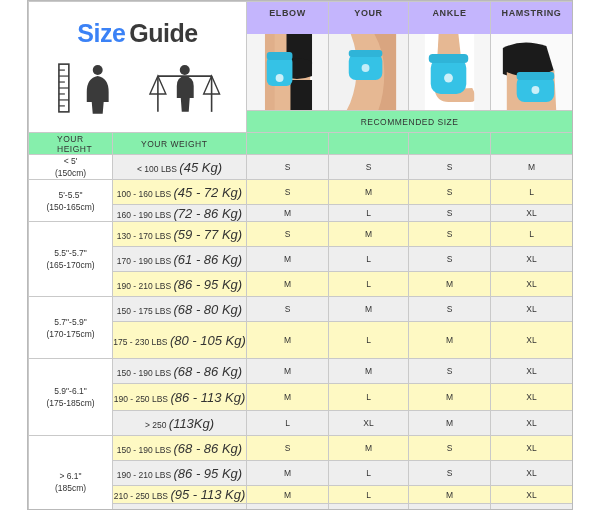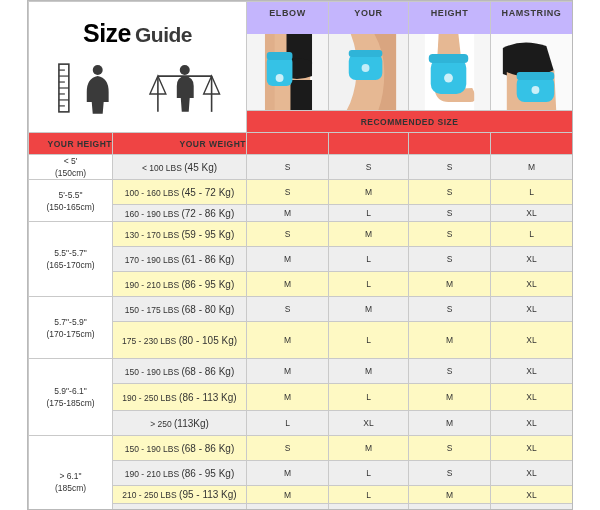--- a/index.html
+++ b/index.html
@@ -59,25 +59,25 @@
     height: 100%;
   }
   .logo {
     margin-top: 8px;
     text-align: center;
     white-space: nowrap;
   }
   .logo .size {
     font-size: 25px;
     font-weight: bold;
-    color: #000000;
+    color: #3b82f6;
     letter-spacing: -0.5px;
   }
   .logo .guide {
-    font-size: 21px;
+    font-size: 25px;
     font-weight: bold;
     color: #3a3a3a;
     letter-spacing: -0.5px;
     margin-left: 4px;
   }
   .icons {
     display: flex;
     justify-content: space-around;
     align-items: flex-end;
     margin-top: 14px;
@@ -102,51 +102,51 @@
     background: #c4b5fd;
   }
   .photo {
     height: 76px;
     width: 100%;
     position: relative;
     overflow: hidden;
   }
   
   .colhead {
-    background: #ef4444;
+    background: #86efac;
     font-size: 8px;
-    font-weight: bold;
+    font-weight: normal;
     letter-spacing: 0.5px;
     color: #3a3a3a;
     height: 22px;
   }
   .colhead.left {
-    text-align: right;
-    padding-left: 10px;
+    text-align: left;
+    padding-left: 28px;
   }
   
   .hgt {
     background: #ffffff;
     font-size: 8.5px;
     line-height: 12px;
     color: #3a3a3a;
   }
   .wgt {
     background: #ffffff;
     font-size: 8px;
     color: #3a3a3a;
     text-align: center;
   }
   .sz {
     font-size: 9px;
     color: #3a3a3a;
   }
   tr.shade td.wgt, tr.shade td.sz { background: #eeeeee; }
   tr.plain td.wgt, tr.plain td.sz { background: #fef9c3; }
-  .kg { font-size: 10px; }
+  .kg { font-size: 13px; font-style: italic; }
 </style>
 </head>
 <body>
 
 <div id="page">
   <div class="frame">
     <table class="guide">
       <colgroup>
         <col style="width:84px">
         <col style="width:134px">
@@ -208,21 +208,21 @@
               <div class="photo"><svg viewBox="0 0 80 76" width="100%" height="100%" preserveAspectRatio="none">
       <rect width="80" height="76" fill="#f2f2f2"></rect>
       <path d="M22 0 q8 20 6 40 q-2 22 -10 36 h34 q6 -20 6 -40 q0 -22 -8 -36z" fill="#e6b893"></path>
       <path d="M46 0 q10 18 10 38 q0 22 -6 38 h18 V0z" fill="#d9a580"></path>
       <rect x="20" y="20" width="34" height="26" rx="7" fill="#35c2e6"></rect>
       <rect x="20" y="16" width="34" height="7" rx="3" fill="#2fb4d8"></rect>
       <circle cx="37" cy="34" r="4" fill="#ffffff" opacity=".7"></circle>
     </svg></div>
             </td>
             <td class="prodhead">
-              <span class="plabel">HEIGHT</span>
+              <span class="plabel">ANKLE</span>
               <div class="photo"><svg viewBox="0 0 82 76" width="100%" height="100%" preserveAspectRatio="none">
       <rect width="82" height="76" fill="#ffffff"></rect>
       <path d="M30 0 h20 l4 36 h-26z" fill="#e6b893"></path>
       <path d="M26 56 q2 12 14 12 h22 q6 0 6 -6 l-4 -8z" fill="#e6b893"></path>
       <rect x="22" y="24" width="36" height="36" rx="10" fill="#35c2e6"></rect>
       <rect x="20" y="20" width="40" height="9" rx="4" fill="#2fb4d8"></rect>
       <circle cx="40" cy="44" r="4.5" fill="#ffffff" opacity=".75"></circle>
       <rect x="0" y="0" width="16" height="76" fill="#f6f6f6"></rect>
       <rect x="66" y="0" width="16" height="76" fill="#f6f6f6"></rect>
     </svg></div>
@@ -268,21 +268,21 @@
           </tr>
           <tr class="shade" style="height:17px">
             <td class="wgt"><span>160 - 190 LBS</span> <span class="kg">(72 - 86 Kg)</span></td>
             <td class="sz">M</td>
             <td class="sz">L</td>
             <td class="sz">S</td>
             <td class="sz">XL</td>
           </tr>
           <tr class="plain" style="height:25px">
             <td class="hgt" rowspan="3"><span>5.5"-5.7"</span><br><span>(165-170cm)</span></td>
-            <td class="wgt"><span>130 - 170 LBS</span> <span class="kg">(59 - 95 Kg)</span></td>
+            <td class="wgt"><span>130 - 170 LBS</span> <span class="kg">(59 - 77 Kg)</span></td>
             <td class="sz">S</td>
             <td class="sz">M</td>
             <td class="sz">S</td>
             <td class="sz">L</td>
           </tr>
           <tr class="shade" style="height:25px">
             <td class="wgt"><span>170 - 190 LBS</span> <span class="kg">(61 - 86 Kg)</span></td>
             <td class="sz">M</td>
             <td class="sz">L</td>
             <td class="sz">S</td>

